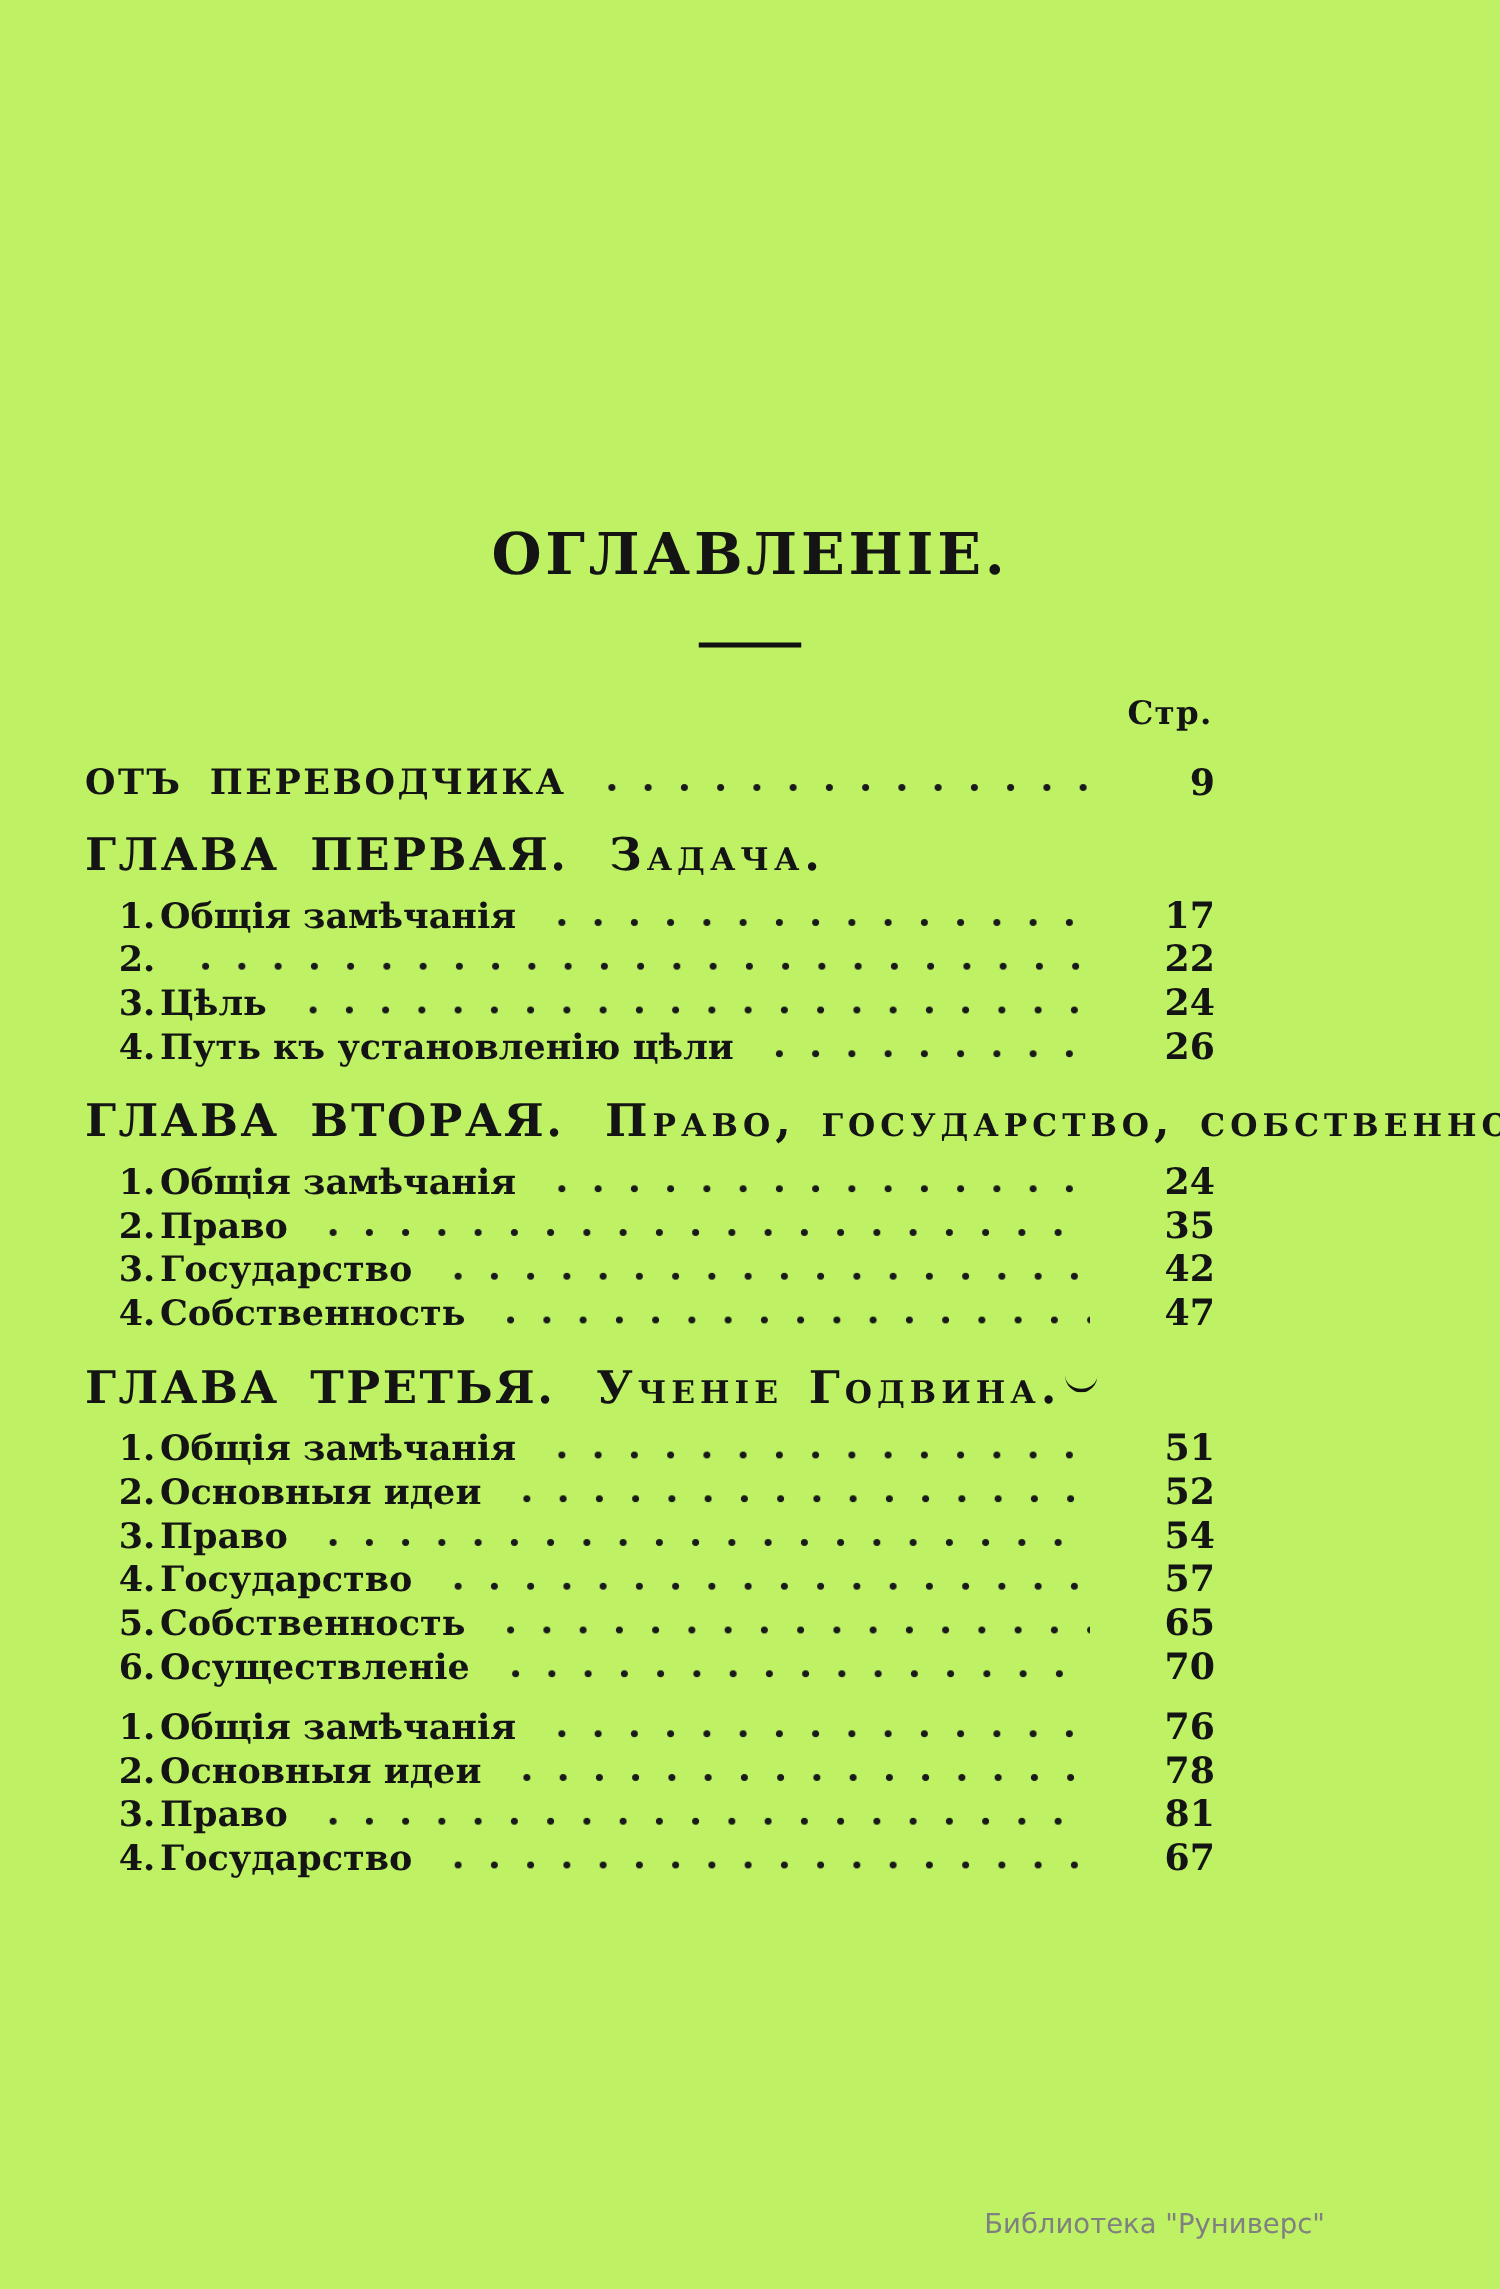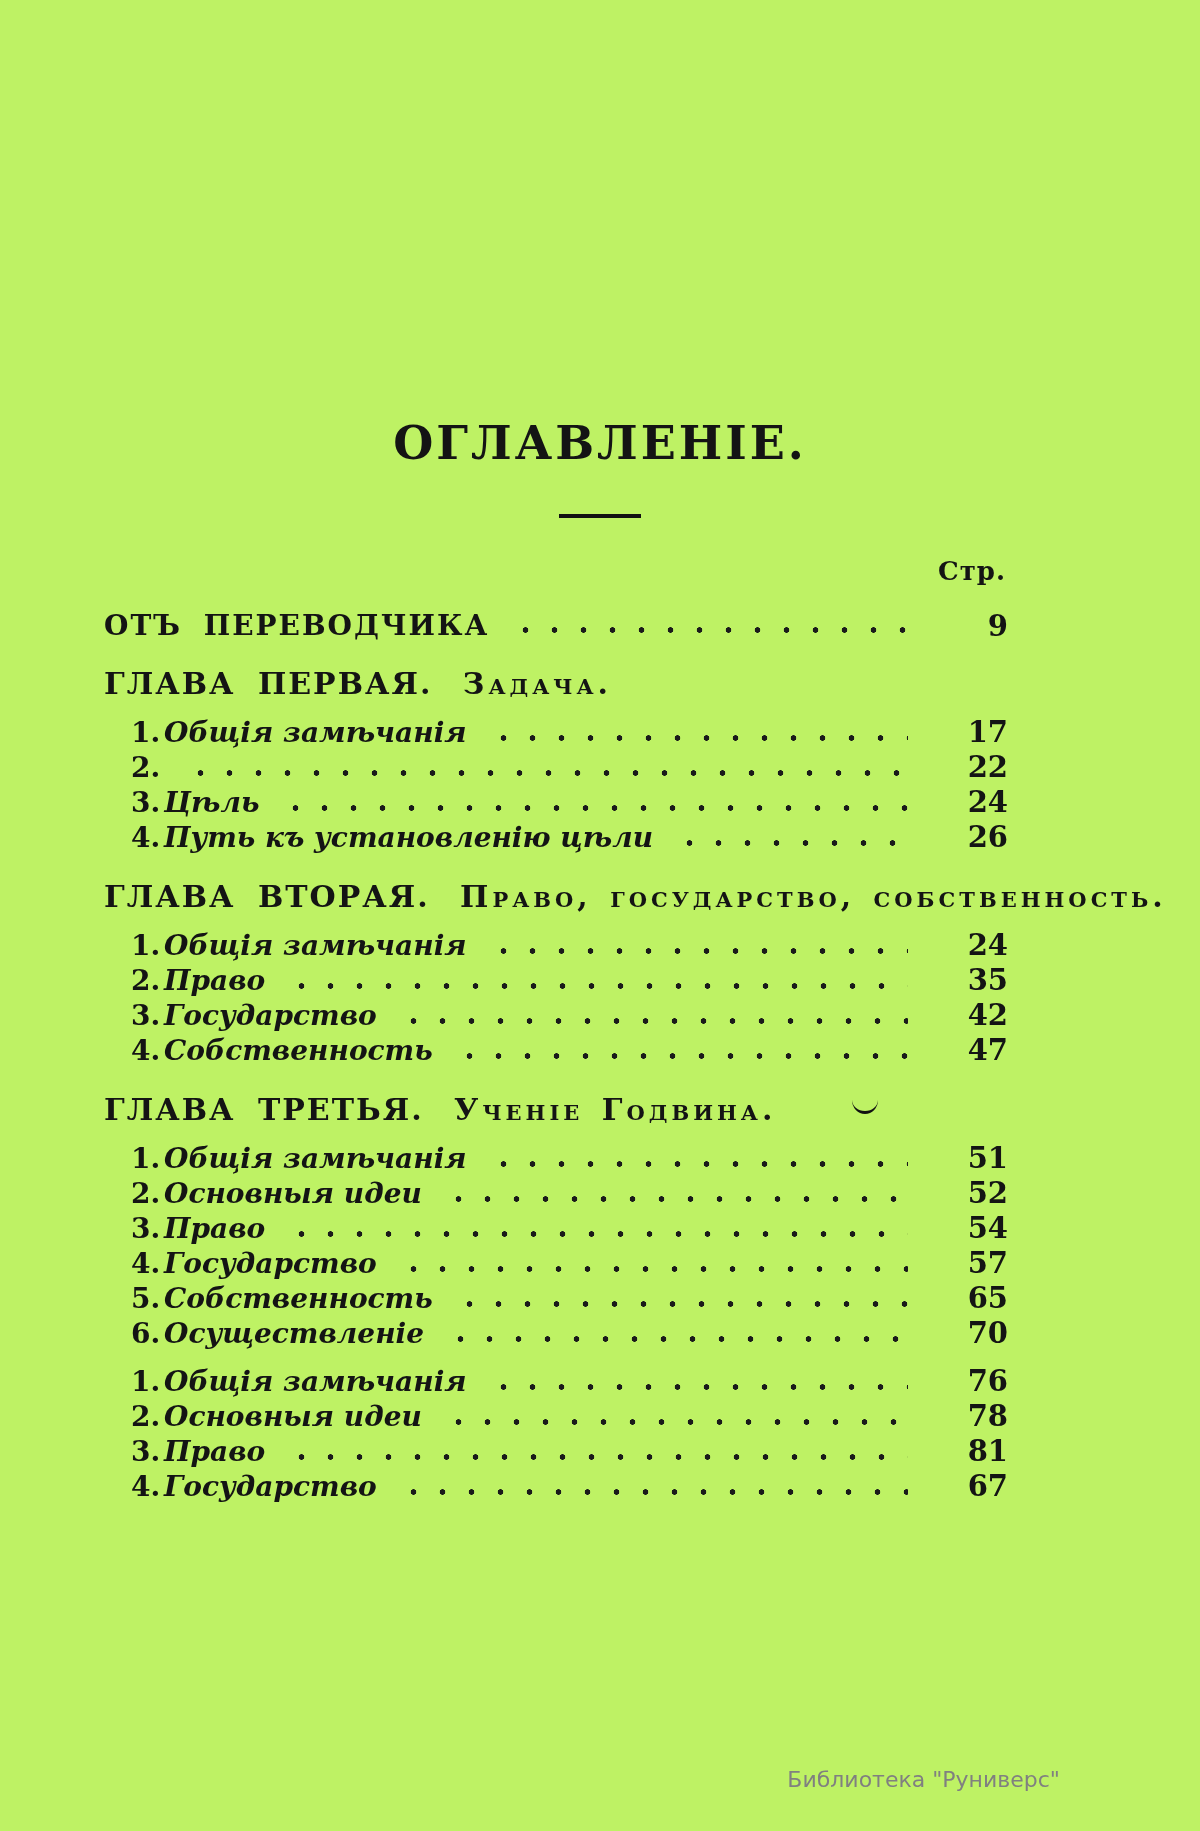--- a/index.html
+++ b/index.html
@@ -18,52 +18,52 @@
     font-size:46px;
     font-weight:700;
     letter-spacing:3px;
     line-height:54px;
   }
   .divider {
     width:82px; height:0;
     border-top:4px solid #111;
     margin:44px auto 0;
   }
-  .toc { margin-left:104px; width:904px; }
+  .toc { margin-left:68px; width:904px; }
   .col-header {
     margin-top:38px;
     text-align:right;
     font-size:26px;
     font-weight:700;
     letter-spacing:1px;
     line-height:30px;
     padding-right:2px;
   }
   .entry-row { display:flex; align-items:flex-start; }
   .entry-row.front { line-height:32px; margin-top:13px; font-size:28px; }
   #front .entry-row.front:first-child { margin-top:24px; }
   .front-label {
     font-weight:700;
     letter-spacing:2px;
     word-spacing:10px;
     white-space:nowrap;
   }
   .chapter-heading {
     margin-top:24px;
-    font-size:30px;
+    font-size:36px;
     font-weight:700;
     line-height:36px;
     white-space:nowrap;
   }
   .ch-main { letter-spacing:2px; word-spacing:10px; margin-right:12px; }
   .ch-sub  { font-variant:small-caps; letter-spacing:4px; word-spacing:4px; }
   .items { margin-top:13px; }
   .entry-row.item { line-height:35px; font-size:28px; font-weight:700; padding-left:27px; }
   .num { min-width:33px; white-space:nowrap; }
-  .item-label { white-space:nowrap;font-style:italic; }
+  .item-label { white-space:nowrap; }
   .dots {
     flex:1;
     height:10px;
     align-self:flex-end;
     margin:0 12px 7px 22px;
     background-image:radial-gradient(circle at 50% 50%, #1a1a1a 2.5px, transparent 3.1px);
     background-size:29px 10px;
     background-repeat:repeat-x;
     background-position:left center;
   }

